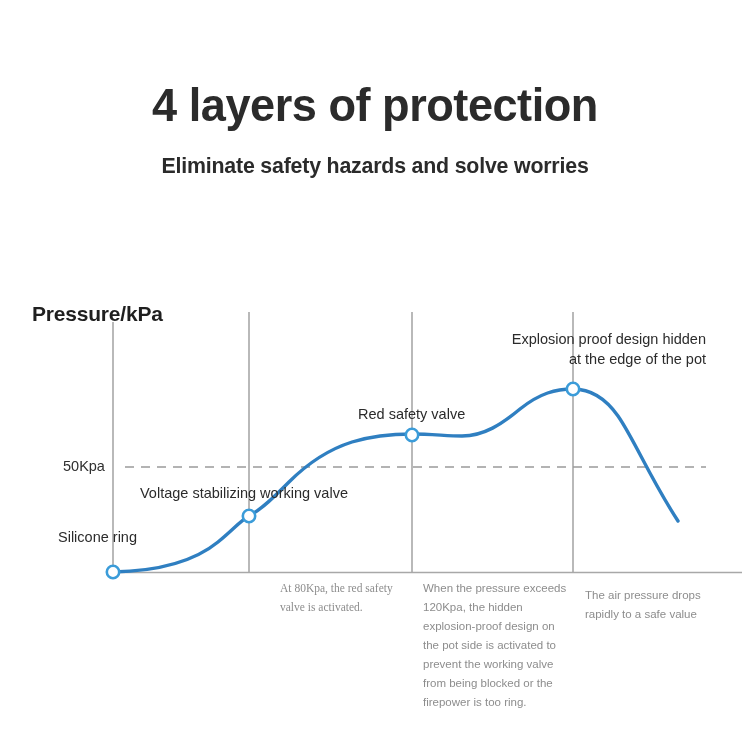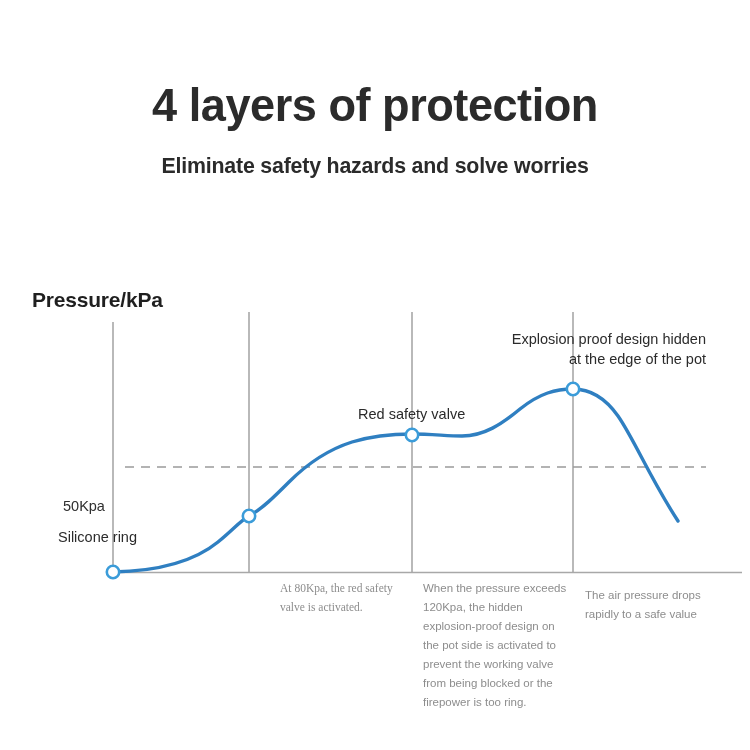--- a/index.html
+++ b/index.html
@@ -61,20 +61,21 @@
     top: 0;
   }
 
   .axis-title {
     position: absolute;
     font-size: 21px;
     font-weight: 800;
     color: #1f1f1f;
     letter-spacing: -0.2px;
     white-space: nowrap;
+    margin-top: 14px;
   }
   .y-tick-label {
     position: absolute;
     font-size: 14.5px;
     font-weight: 400;
     color: #2f2f2f;
     white-space: nowrap;
   }
   .point-label {
     position: absolute;
@@ -135,24 +136,25 @@
     <g>
       <circle cx="113" cy="572" r="6.2" fill="#ffffff" stroke="#3b9cd9" stroke-width="2.6"></circle>
       <circle cx="249" cy="516" r="6.2" fill="#ffffff" stroke="#3b9cd9" stroke-width="2.6"></circle>
       <circle cx="412" cy="435" r="6.2" fill="#ffffff" stroke="#3b9cd9" stroke-width="2.6"></circle>
       <circle cx="573" cy="389" r="6.2" fill="#ffffff" stroke="#3b9cd9" stroke-width="2.6"></circle>
     </g>
   </svg>
 
   <div class="axis-title" style="left:32px; top:288px;">Pressure/kPa</div>
 
-  <div class="y-tick-label" style="left:63px; top:458px;margin-top:40px;">50Kpa</div>
+  <div class="y-tick-label" style="left:63px; top:458px;">50Kpa</div>
 
   <div class="point-label" style="left:58px; top:528px;">Silicone ring</div>
 
+  <div class="point-label" style="left:140px; top:484px;">Voltage stabilizing working valve</div>
 
   <div class="point-label" style="left:358px; top:405px;">Red safety valve</div>
 
   <div class="point-label centered" style="left:478px; top:330px; width:228px;">
     <span>Explosion proof design hidden</span><br>
     <span>at the edge of the pot</span>
   </div>
 
 
   <div class="caption" style="left:280px; top:579px; width:120px;font-family:Liberation Serif, serif;">At 80Kpa, the red safety valve is activated.</div>

